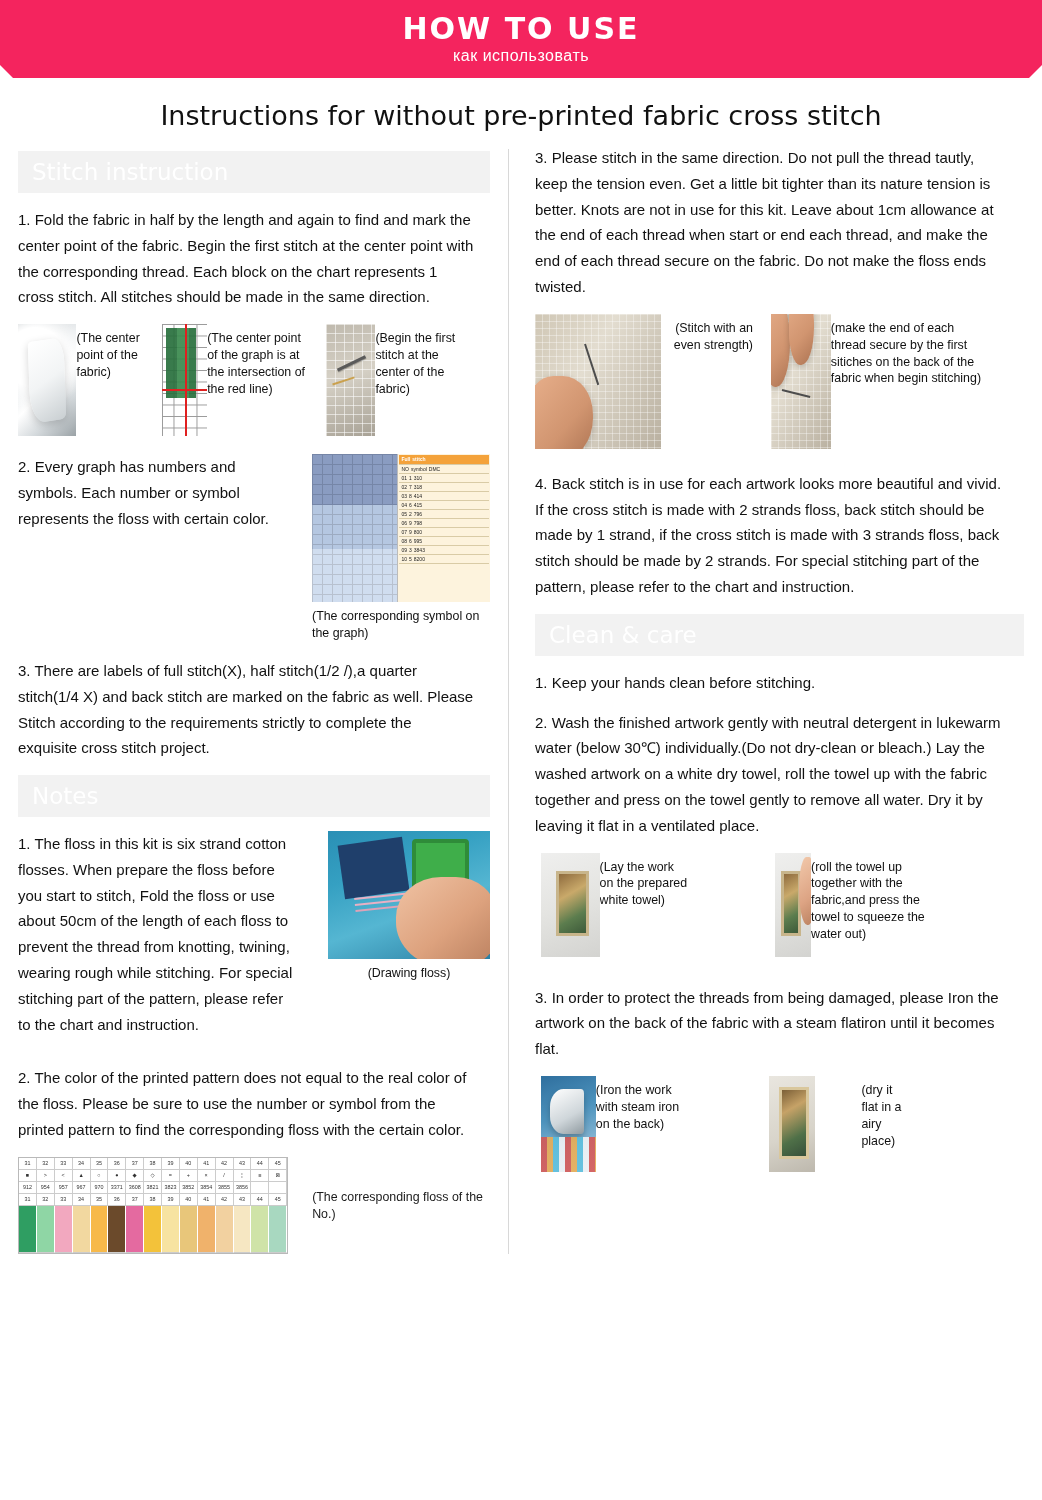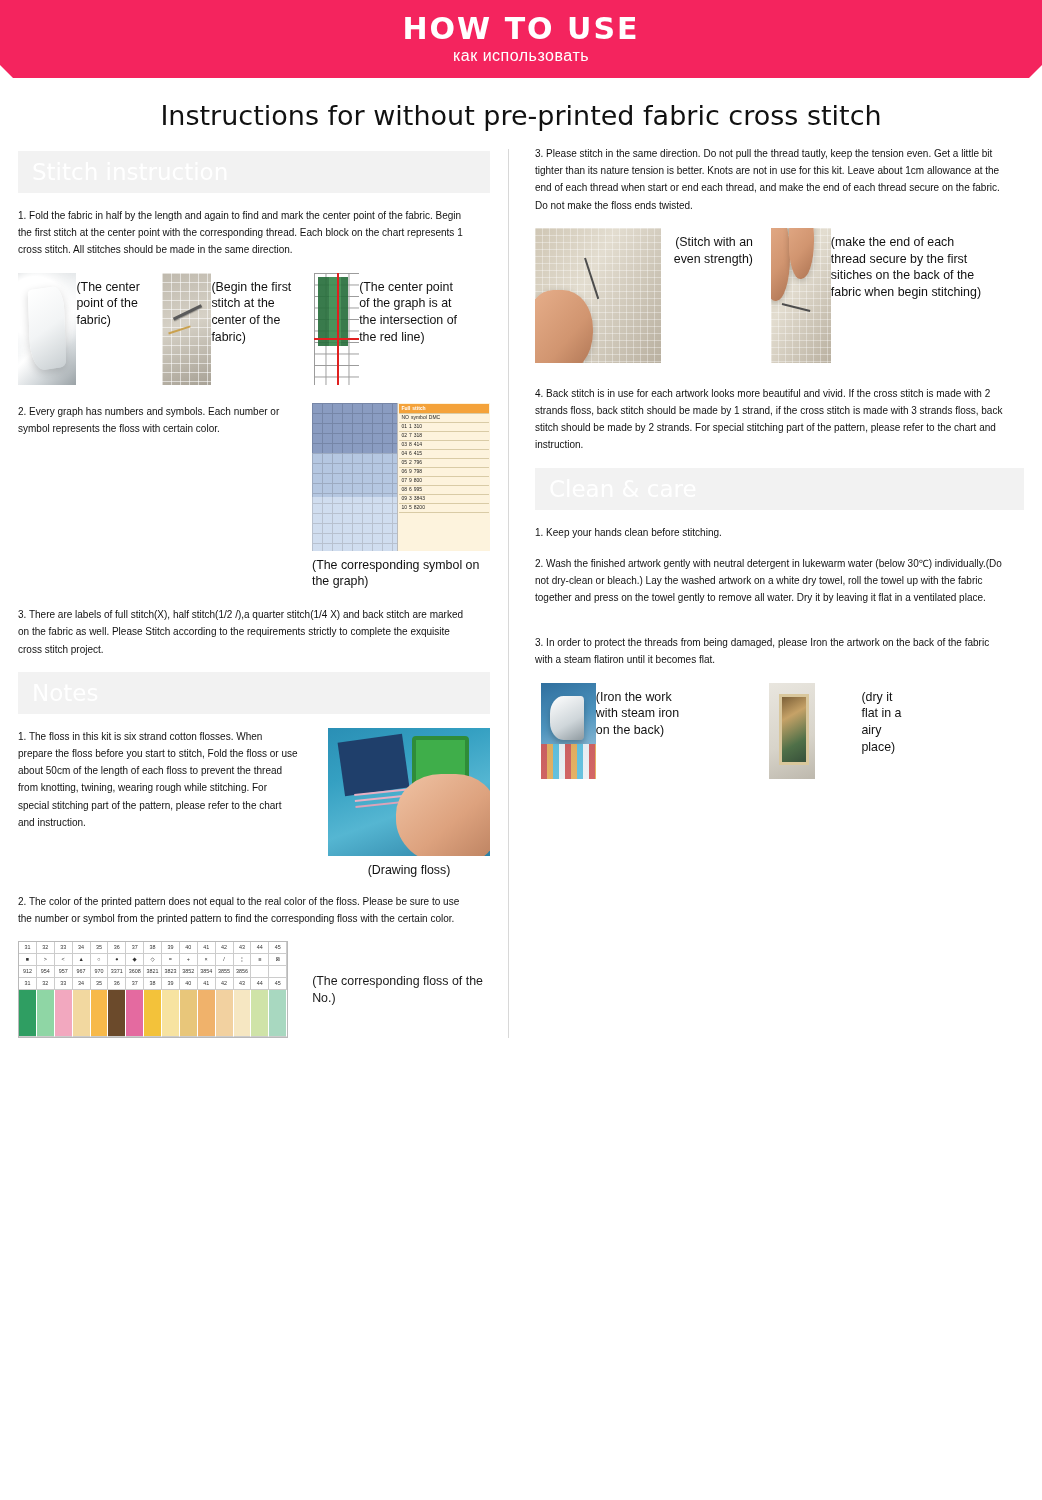--- a/index.html
+++ b/index.html
@@ -98,21 +98,21 @@
     background: #f2f2f2;
     color: #ffffff;
     font-size: 23px;
     padding: 8px 14px;
     margin: 6px 0 14px 0;
     font-family: "DejaVu Sans", sans-serif;
   }
 
   
   p.para {
-    font-size: 10px;
+    font-size: 15px;
     line-height: 1.72;
     margin: 0 16px 14px 0;
     color: #111111;
   }
   .small-cap {
     font-size: 12.4px;
     line-height: 1.36;
     color: #111111;
     margin-top: 6px;
   }
@@ -426,35 +426,35 @@
 
     <p class="para">1. Fold the fabric in half by the length and again to find and mark the center point of the fabric. Begin the first stitch at the center point with the corresponding thread. Each block on the chart represents 1 cross stitch. All stitches should be made in the same direction.</p>
 
     <div class="img-row">
 
       <div class="img-col" style="width:132px;">
         <div class="ph ph-fold" style="width:132px;height:112px;"></div>
         <div class="small-cap">(The center point of the fabric)</div>
       </div>
 
-      <div class="img-col" style="width:140px;">
-        <div class="ph ph-aida" style="width:140px;height:112px;">
-          <div class="needle"></div>
-          <div class="thread"></div>
-        </div>
-        <div class="small-cap">(Begin the first stitch at the center of the fabric)</div>
-      </div>
-
       <div class="img-col" style="width:152px;">
         <div class="ph ph-chart" style="width:152px;height:112px;">
           <div class="greenblob"></div>
           <div class="redline-v"></div>
           <div class="redline-h"></div>
         </div>
         <div class="small-cap">(The center point of the graph is at the intersection of the red line)</div>
+      </div>
+
+      <div class="img-col" style="width:140px;">
+        <div class="ph ph-aida" style="width:140px;height:112px;">
+          <div class="needle"></div>
+          <div class="thread"></div>
+        </div>
+        <div class="small-cap">(Begin the first stitch at the center of the fabric)</div>
       </div>
 
     </div>
 
     <div style="display:flex; gap:14px; margin-top:18px; align-items:flex-start;">
       <div style="flex:1 1 auto;">
         <p class="para">2. Every graph has numbers and symbols. Each number or symbol represents the floss with certain color.</p>
       </div>
       <div style="width:178px;">
         <div class="ph ph-symbols" style="width:178px;height:148px;">
@@ -667,20 +667,35 @@
       </div>
     </div>
 
     <p class="para" style="margin-top:22px;">4. Back stitch is in use for each artwork looks more beautiful and vivid. If the cross stitch is made with 2 strands floss, back stitch should be made by 1 strand, if the cross stitch is made with 3 strands floss, back stitch should be made by 2 strands. For special stitching part of the pattern, please refer to the chart and instruction.</p>
 
     <div class="section-bar">Clean &amp; care</div>
 
     <p class="para">1. Keep your hands clean before stitching.</p>
     <p class="para">2. Wash the finished artwork gently with neutral detergent in lukewarm water (below 30℃) individually.(Do not dry-clean or bleach.) Lay the washed artwork on a white dry towel, roll the towel up with the fabric together and press on the towel gently to remove all water. Dry it by leaving it flat in a ventilated place.</p>
 
+    <div class="img-row" style="gap:22px; margin-top:6px;">
+      <div class="img-col" style="width:150px; margin-left:6px;">
+        <div class="ph ph-towel" style="width:150px;height:104px;">
+          <div class="art"></div>
+        </div>
+        <div class="small-cap">(Lay the work on the prepared white towel)</div>
+      </div>
+      <div class="img-col" style="width:150px; margin-left:62px;">
+        <div class="ph ph-towel" style="width:150px;height:104px;">
+          <div class="art" style="left:16%;width:40%;"></div>
+          <div class="handR"></div>
+        </div>
+        <div class="small-cap">(roll the towel up together with the fabric,and press the towel to squeeze the water out)</div>
+      </div>
+    </div>
 
     <p class="para" style="margin-top:28px;">3. In order to protect the threads from being damaged, please Iron the artwork on the back of the fabric with a steam flatiron until it becomes flat.</p>
 
     <div class="img-row" style="gap:22px; margin-top:6px;">
       <div class="img-col" style="width:144px; margin-left:6px;">
         <div class="ph ph-iron" style="width:144px;height:96px;">
           <div class="ironbody"></div>
           <div class="fabric"></div>
         </div>
         <div class="small-cap">(Iron the work with steam iron on the back)</div>

